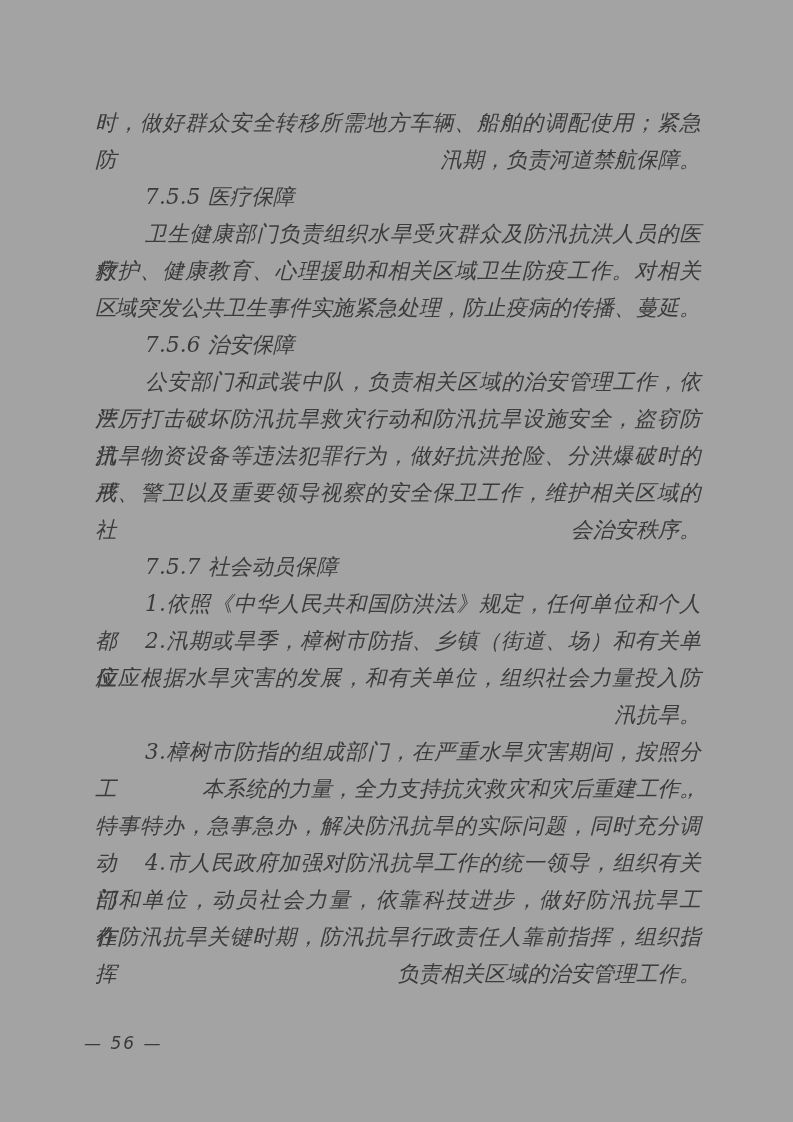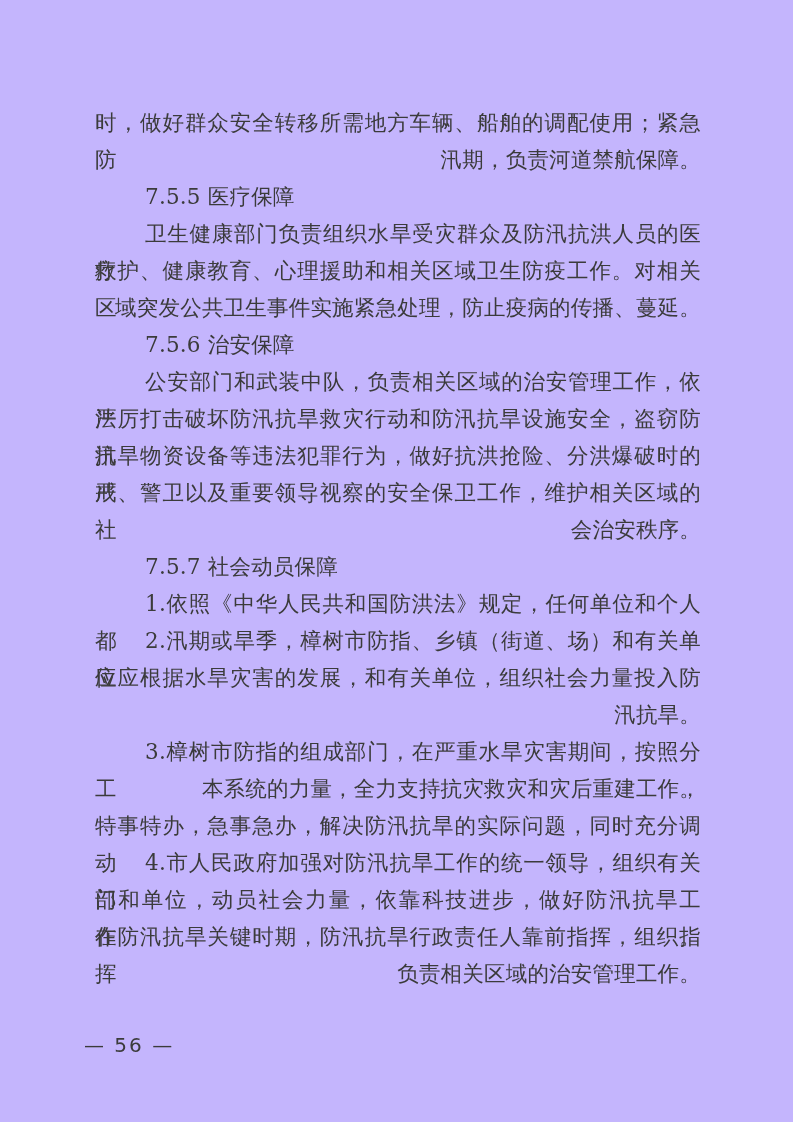--- a/index.html
+++ b/index.html
@@ -12,21 +12,22 @@
     background: #fdfdfd;
     position: relative;
     overflow: hidden;
     font-family: "DejaVu Serif", serif;
   }
   .page {
     position: absolute;
     left: 0; top: 0;
     width: 793px;
     height: 1122px;
-    background: #c4b5fd;
+    background: #a3a3a3;
+    font-style: italic;
   }
   .textblock {
     position: absolute;
     left: 95px;
     top: 104px;
     width: 606px;
     color: #3b3b3b;
   }
   .line {
     height: 37px;
@@ -52,21 +53,21 @@
   }
   
   .line.e {
     text-align: right;
   }
   .pagenum {
     position: absolute;
     left: 84px;
     top: 1033px;
     font-family: "DejaVu Sans", sans-serif;
-    font-size: 20px;
+    font-size: 17px;
     letter-spacing: 2px;
     color: #3b3b3b;
   }
 </style>
 </head>
 <body>
 
 <div class="page">
 
   <div class="textblock">

